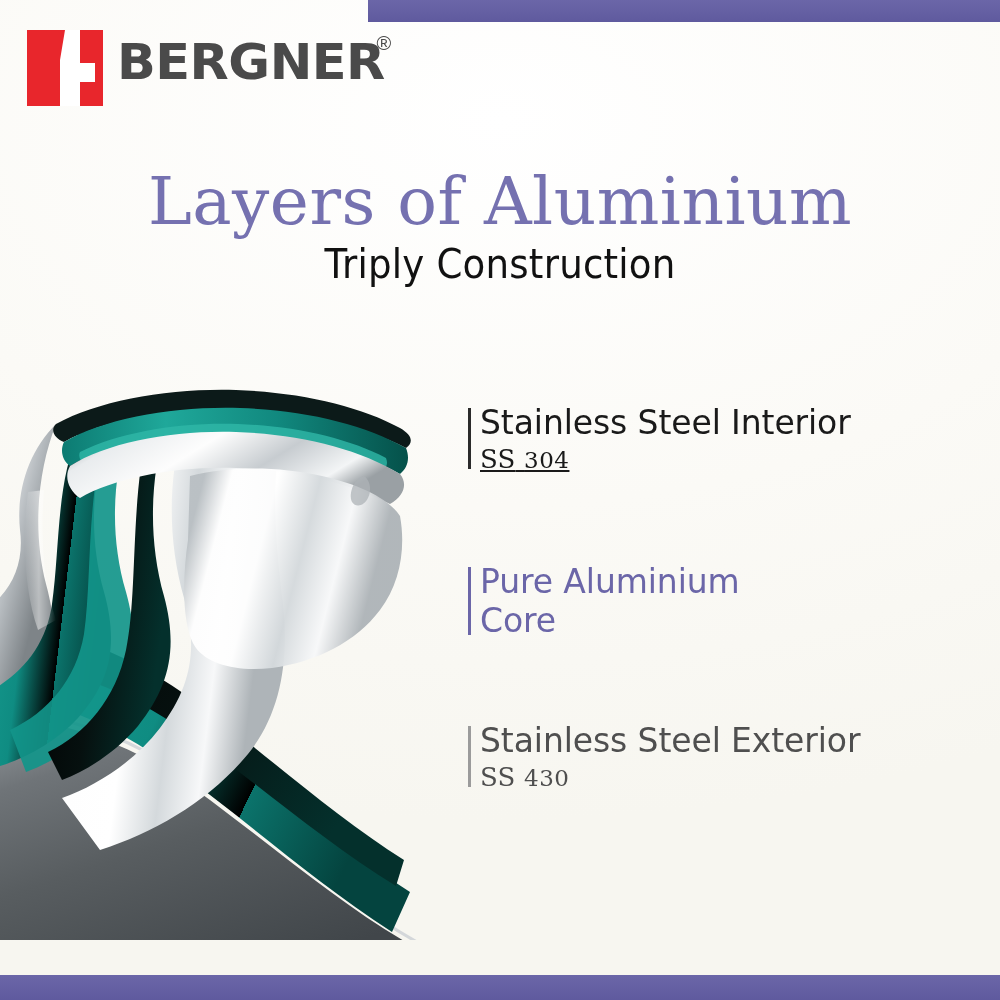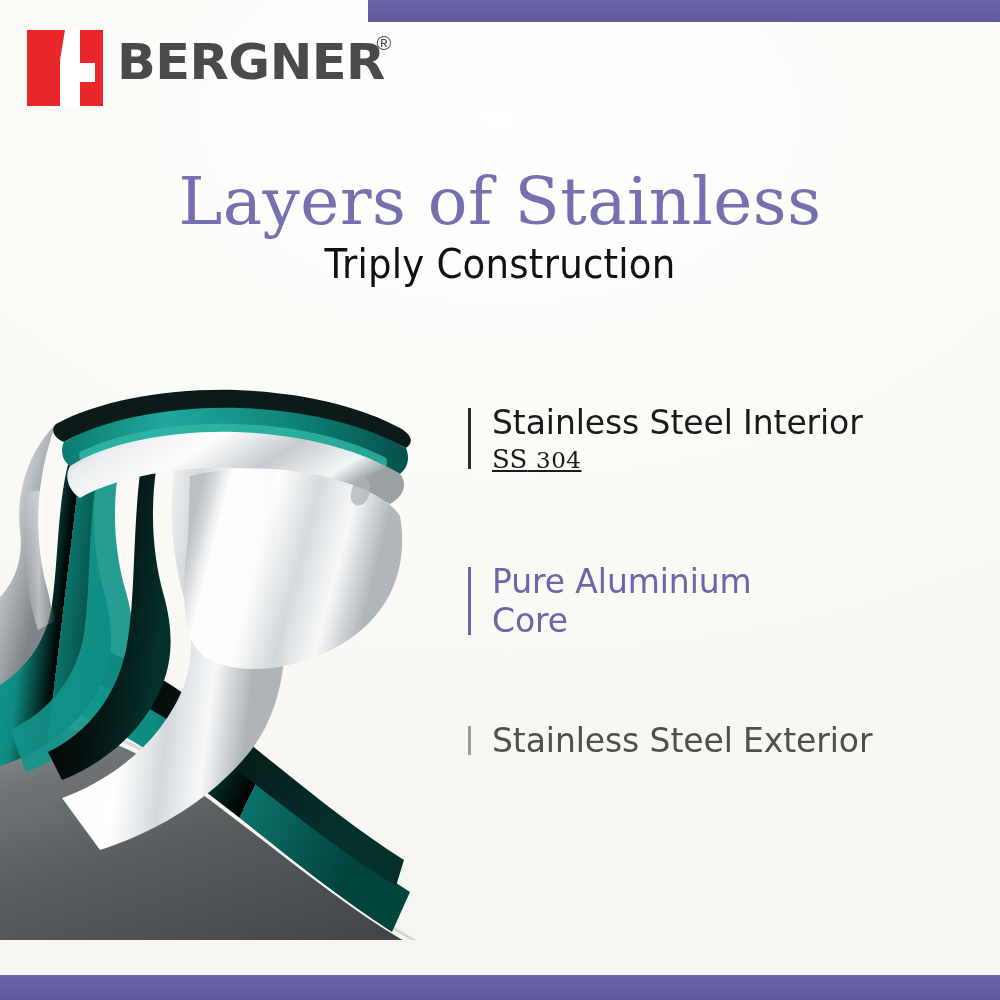--- a/index.html
+++ b/index.html
@@ -112,21 +112,21 @@
   
   .callouts {
     position: absolute;
     left: 468px;
     top: 404px;
     width: 500px;
   }
   .callout {
     position: absolute;
     left: 0;
-    padding-left: 24px;
+    padding-left: 12px;
   }
   .callout .rule {
     position: absolute;
     left: 0;
     top: 4px;
     bottom: 6px;
     width: 3px;
     border-radius: 0;
   }
   .callout-title {
@@ -299,21 +299,21 @@
         <path d="M 53 52 L 76 52 L 76 76 L 53 76 Z" fill="#E8262C"></path>
       </svg>
     </span>
     <span class="logo-word">
       <span class="logo-word-text" style="color: rgb(74, 74, 74);">BERGNER</span>
       <span class="logo-reg" style="color: rgb(74, 74, 74);">®</span>
     </span>
   </div>
 
   <div class="title-block">
-    <div class="title-main" id="t-main" style="color: rgb(117, 113, 176);">Layers of Stainless</div>
+    <div class="title-main" id="t-main" style="color: rgb(117, 113, 176);">Layers of Aluminium</div>
     <div class="title-sub" id="t-sub" style="color: rgb(17, 17, 17);">Triply Construction</div>
   </div>
 
   <div class="callouts">
 
     <div class="callout" id="callout-0">
       <span class="rule" id="rule-0" style="background: rgb(43, 43, 43);"></span>
       <div class="callout-title" id="ct-0" style="color: rgb(26, 26, 26);">Stainless Steel Interior</div>
       <div class="callout-sub" id="cs-0" style="color: rgb(26, 26, 26); text-decoration: underline;">
         <span>SS</span>
@@ -325,17 +325,21 @@
       <span class="rule" id="rule-1" style="background: rgb(107, 102, 168);"></span>
       <div class="callout-title wrap" id="ct-1" style="color: rgb(107, 102, 168);">
         <span>Pure Aluminium</span><br>
         <span>Core</span>
       </div>
     </div>
 
     <div class="callout" id="callout-2">
       <span class="rule" id="rule-2" style="background: rgb(155, 155, 155);"></span>
       <div class="callout-title" id="ct-2" style="color: rgb(79, 79, 79);">Stainless Steel Exterior</div>
+      <div class="callout-sub" id="cs-2" style="color: rgb(79, 79, 79);">
+        <span>SS</span>
+        <span class="num">430</span>
+      </div>
     </div>
 
   </div>
 
 </div>
 
 </body></html>

